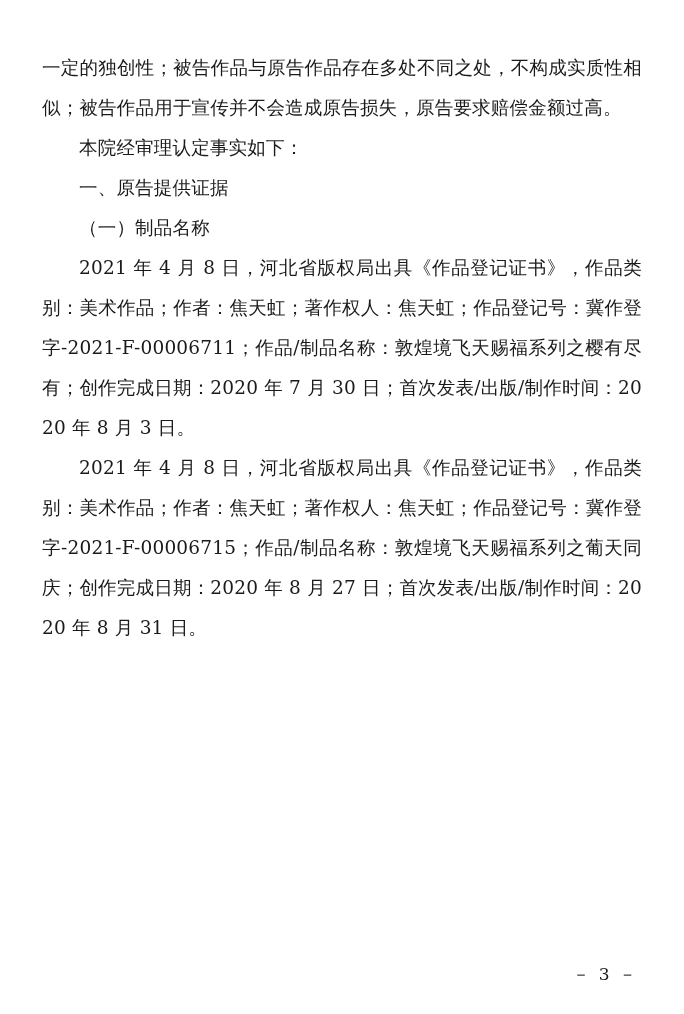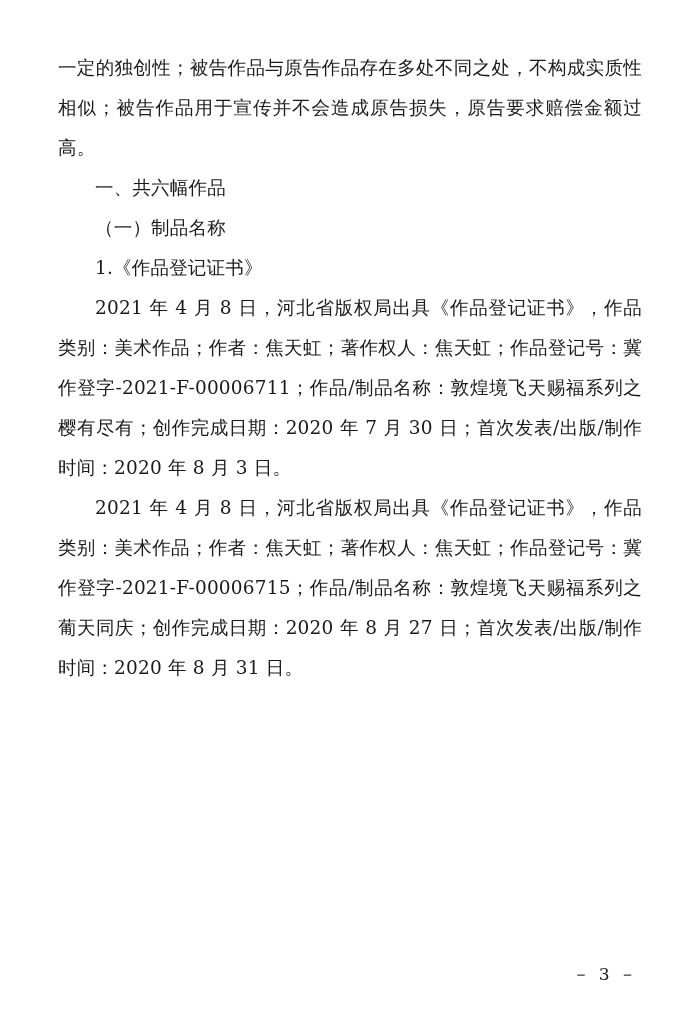--- a/index.html
+++ b/index.html
@@ -12,21 +12,21 @@
     background: #ffffff;
     font-family: "DejaVu Serif", "Liberation Serif", serif;
     color: #1a1a1a;
     overflow: hidden;
   }
   #page {
     position: relative;
     width: 684px;
     height: 1014px;
     box-sizing: border-box;
-    padding: 48px 42px 0 58px;
+    padding: 48px 42px 0 42px;
   }
   .para {
     font-size: 18.5px;
     line-height: 40px;
     text-align: justify;
     text-justify: inter-ideograph;
     letter-spacing: 0.2px;
     margin: 0;
     word-break: break-all;
   }
@@ -42,22 +42,22 @@
     color: #1a1a1a;
   }
 </style>
 </head>
 <body>
 
 <div id="page">
 
   <div>
     <p class="para">一定的独创性；被告作品与原告作品存在多处不同之处，不构成实质性相似；被告作品用于宣传并不会造成原告损失，原告要求赔偿金额过高。</p>
-    <p class="para indent">一、共六幅作品</p>
+    <p class="para indent">本院经审理认定事实如下：</p>
+    <p class="para indent">一、原告提供证据</p>
     <p class="para indent">（一）制品名称</p>
-    <p class="para indent">1.《作品登记证书》</p>
     <p class="para indent">2021 年 4 月 8 日，河北省版权局出具《作品登记证书》，作品类别：美术作品；作者：焦天虹；著作权人：焦天虹；作品登记号：冀作登字-2021-F-00006711；作品/制品名称：敦煌境飞天赐福系列之樱有尽有；创作完成日期：2020 年 7 月 30 日；首次发表/出版/制作时间：2020 年 8 月 3 日。</p>
     <p class="para indent">2021 年 4 月 8 日，河北省版权局出具《作品登记证书》，作品类别：美术作品；作者：焦天虹；著作权人：焦天虹；作品登记号：冀作登字-2021-F-00006715；作品/制品名称：敦煌境飞天赐福系列之葡天同庆；创作完成日期：2020 年 8 月 27 日；首次发表/出版/制作时间：2020 年 8 月 31 日。</p>
   </div>
 
   <div class="page-number">－ 3 －</div>
 
 </div>
 
 </body></html>

